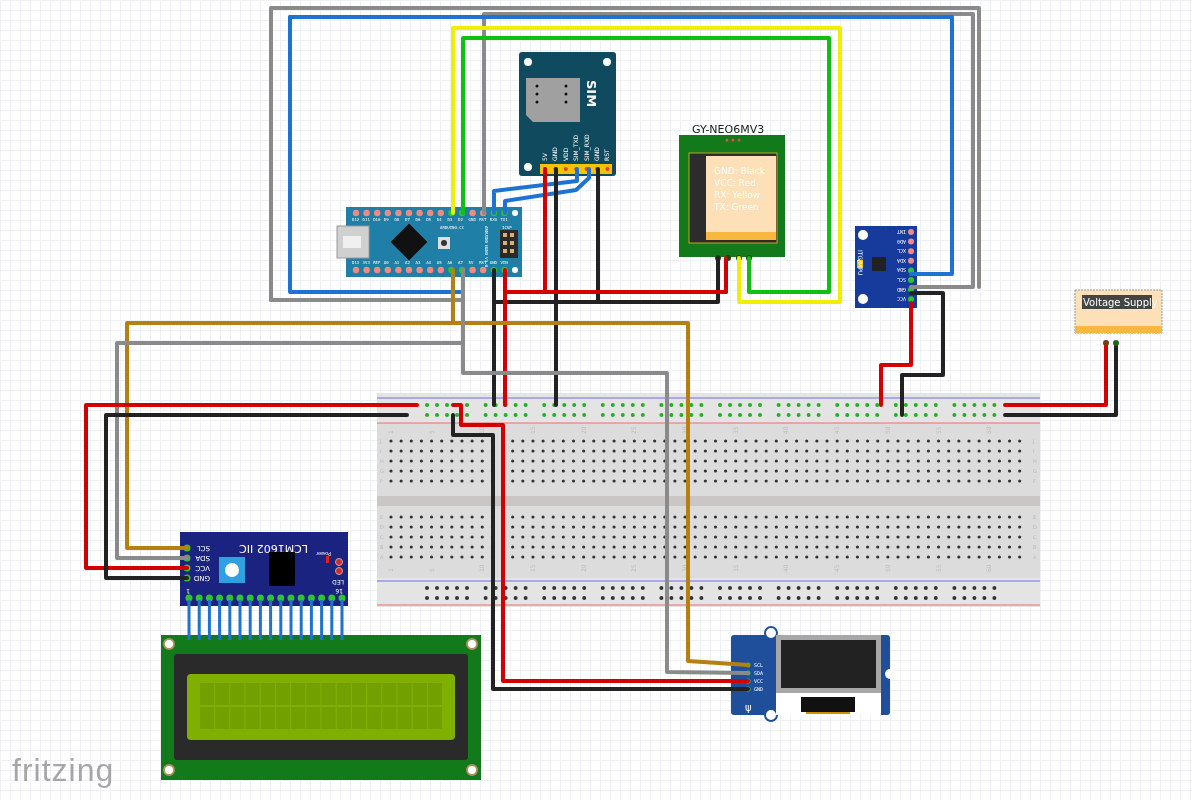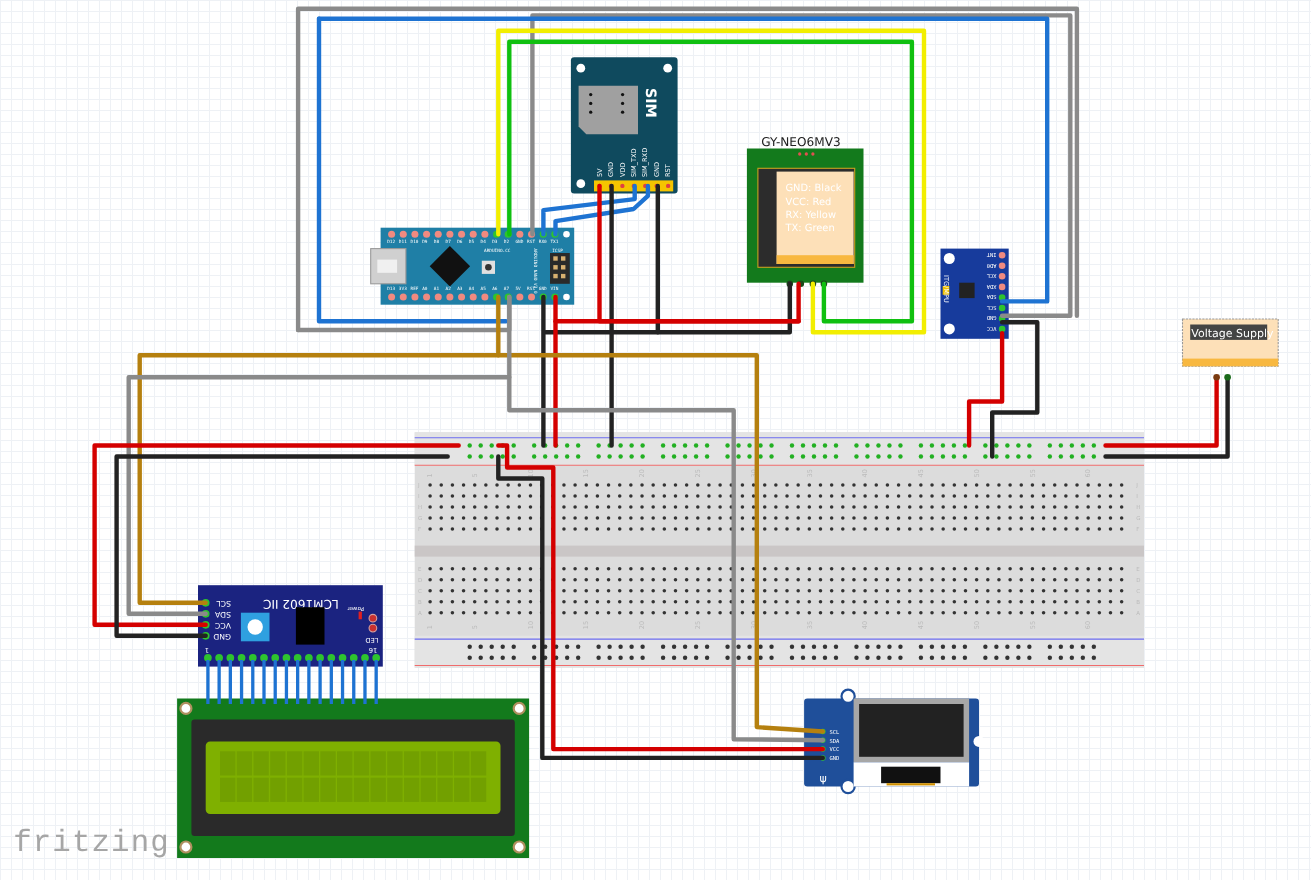--- a/index.html
+++ b/index.html
@@ -6,22 +6,22 @@
   body { width:1192px; height:800px; overflow:hidden; position:relative;
          background:#ffffff;
          background-image:
            linear-gradient(#eef1f5 1px, transparent 1px),
            linear-gradient(90deg, #eef1f5 1px, transparent 1px);
          background-size: 10px 10px;
          font-family: "DejaVu Sans", sans-serif; }
   #canvas { position:absolute; left:0; top:0; }
   .lbl { font-family:"DejaVu Sans", sans-serif; }
   .mono { font-family:"DejaVu Sans Mono", monospace; }
-  #logo { position:absolute; left:12px; top:752px; font-family:Liberation Mono, monospace;
-          font-size:28px; color:#a6a6a6; letter-spacing:1px; }
+  #logo { position:absolute; left:12px; top:752px; font-family:Liberation Sans, sans-serif;
+          font-size:32px; color:#a6a6a6; letter-spacing:1px; }
 </style>
 </head>
 <body>
 
 <svg id="canvas" width="1192" height="800" xmlns="http://www.w3.org/2000/svg">
 
   <g id="breadboard">
     <rect x="377" y="393" width="663" height="214" fill="#dcdcdc"></rect>
     <rect x="377" y="393" width="663" height="30" fill="#e4e4e4"></rect>
     <line x1="377" y1="398" x2="1040" y2="398" stroke="#6c6cf0" stroke-width="1"></line>

